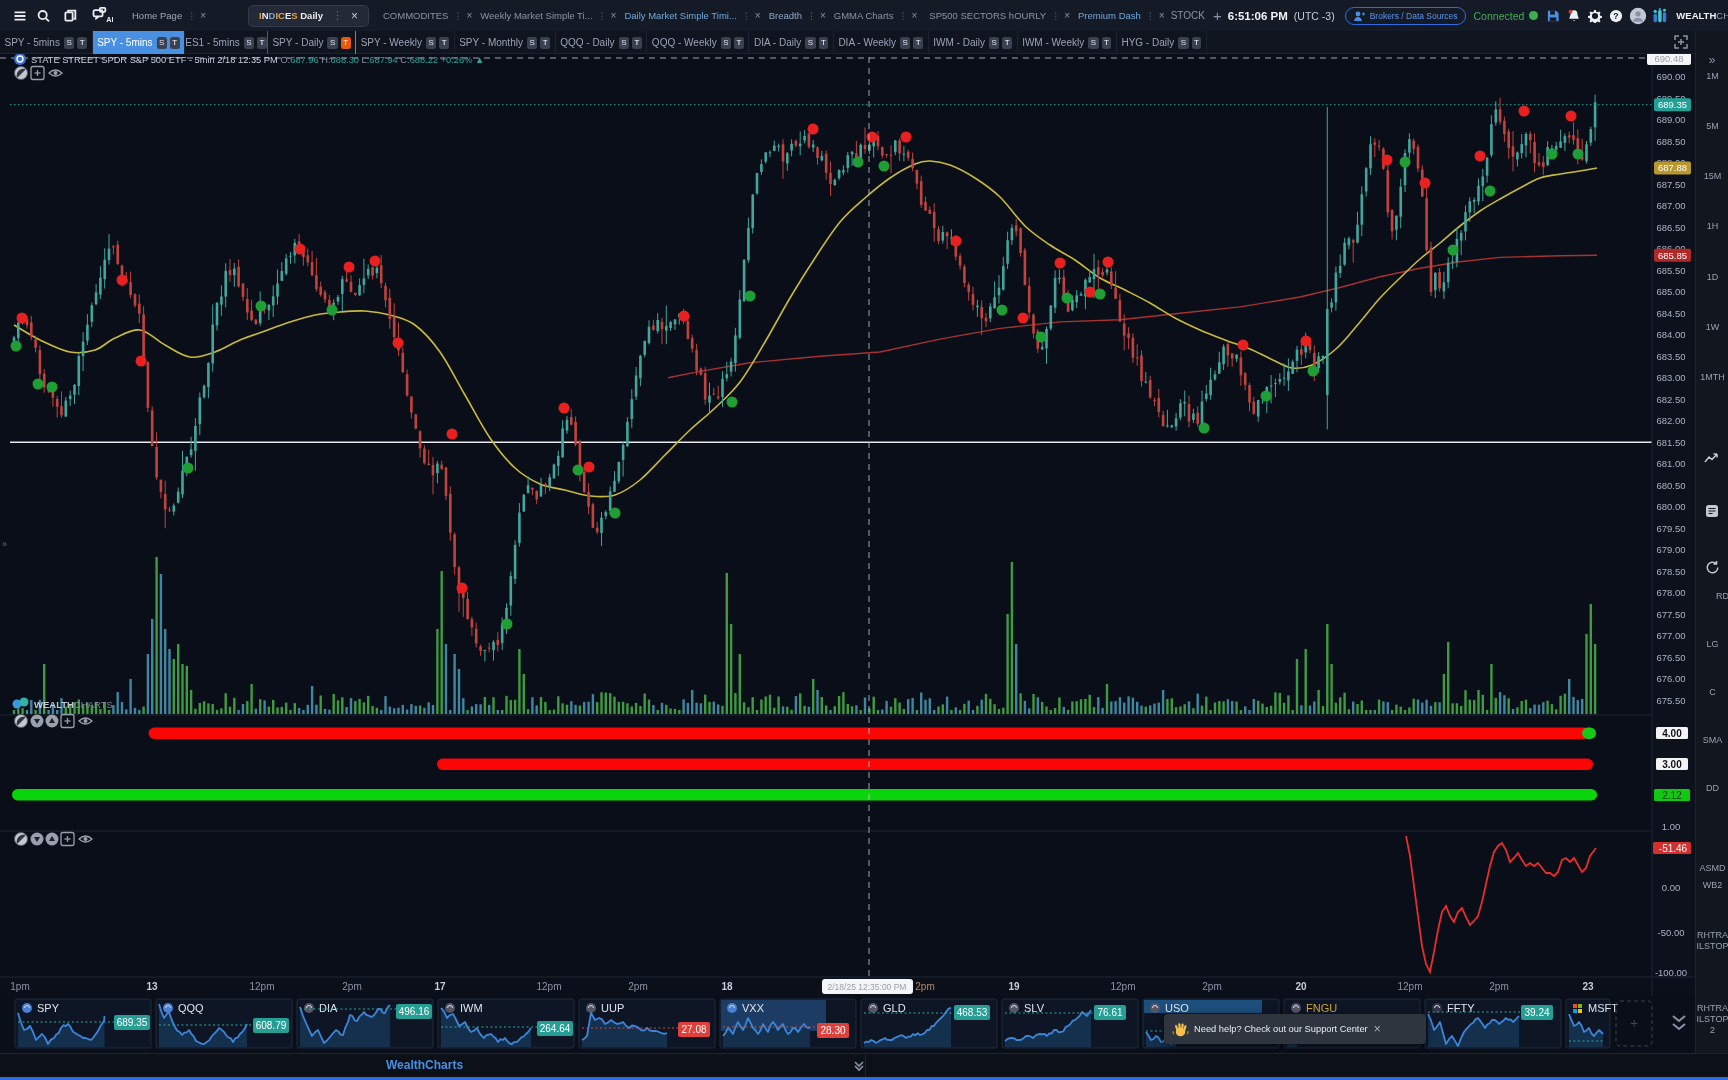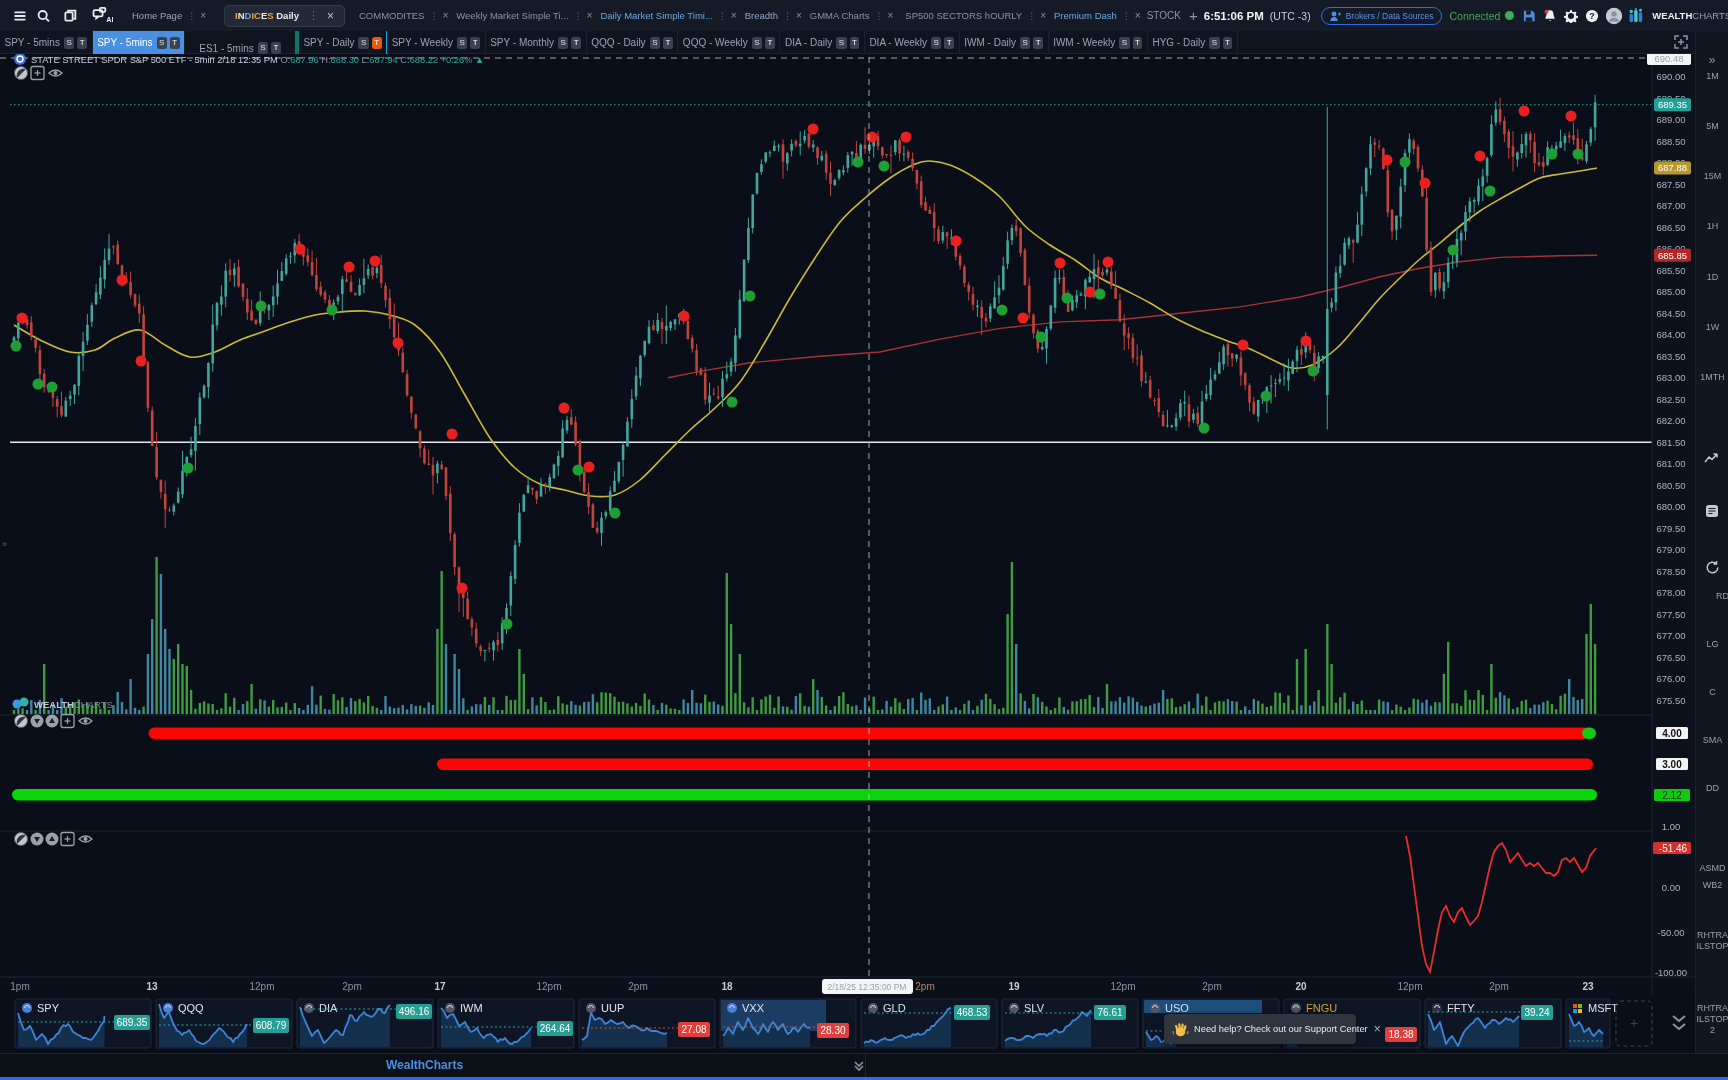--- a/index.html
+++ b/index.html
@@ -1414,26 +1414,26 @@
 <circle cx="36" cy="11" r="4.5"></circle>
           <path d="M39.5 14.5 l3.5 3.5"></path>
 <rect x="61" y="8" width="8" height="9" rx="1"></rect>
           <path d="M64 8 v-2 h8 v9 h-2"></path>
 <rect x="92" y="5.5" width="10" height="7" rx="1.5"></rect>
           <path d="M95 12.5 v2 l2.5 -2"></path>
           <rect x="99" y="3" width="6" height="4.5" rx="1"></rect>
 </g>
         <text x="106" y="19" font-size="8" font-weight="bold" fill="#e8eaf0" font-family="Liberation Sans">AI</text>
       </svg>
-      <div style="display:flex;align-items:center;padding:3px 4px;margin-right:0;white-space:nowrap">
+      <div style="display:flex;align-items:center;padding:3px 4px;margin-right:12px;white-space:nowrap">
         <span style="color:#a0a7b4;font-size:9.5px;white-space:nowrap">Home Page</span>
         <span style="color:#6b7280;font-size:9px;margin-left:5px">⋮</span>
         <span style="color:#8a93a6;font-size:10px;margin-left:4px">×</span>
       </div>
-      <div style="display:flex;align-items:center;background:#232936;border:1px solid #343b4a;border-radius:5px;padding:3px 10px;margin-right:10px;margin-left:14px">
+      <div style="display:flex;align-items:center;background:#232936;border:1px solid #343b4a;border-radius:5px;padding:3px 10px;margin-right:10px;margin-left:26px">
         <span style="font-weight:bold;font-size:9.5px"><span style="color:#e8a33d">I</span><span style="color:#e8eaf0">N</span><span style="color:#7aa0d4">D</span><span style="color:#e8a33d">IC</span><span style="color:#e8eaf0">E</span><span style="color:#e8a33d">S</span><span style="color:#e8eaf0"> Daily</span></span>
         <span style="color:#6b7280;font-size:11px;margin-left:9px">⋮</span>
         <span style="color:#c0c5ce;font-size:12px;margin-left:8px">×</span>
       </div>
       <div style="display:flex;align-items:center;padding:3px 4px;margin-right:0;white-space:nowrap">
         <span style="color:#8a93a6;font-size:9.5px;white-space:nowrap">COMMODITES</span>
         <span style="color:#6b7280;font-size:9px;margin-left:5px">⋮</span>
         <span style="color:#8a93a6;font-size:10px;margin-left:4px">×</span>
       </div>
       <div style="display:flex;align-items:center;padding:3px 4px;margin-right:0;white-space:nowrap">
@@ -1517,21 +1517,21 @@
       <div style="display:flex;align-items:center;justify-content:center;height:23px;padding:0 4.5px;border-right:1px solid #1c2230;white-space:nowrap">
         <span style="color:#9aa3b5;font-size:10px">SPY - 5mins</span>
         <span style="background:#3a4150;color:#dfe3ea;font-size:8px;padding:1px 2.5px;border-radius:2.5px;margin-left:4px;line-height:10px">S</span>
         <span style="background:#3a4150;color:#fff;font-size:8px;padding:1px 2.5px;border-radius:2.5px;margin-left:3px;line-height:10px">T</span>
       </div>
       <div style="display:flex;align-items:center;justify-content:center;background:#4a90e2;height:23px;padding:0 4.5px;border-right:1px solid #1c2230;white-space:nowrap">
         <span style="color:#fff;font-size:10px">SPY - 5mins</span>
         <span style="background:#3a4150;color:#dfe3ea;font-size:8px;padding:1px 2.5px;border-radius:2.5px;margin-left:4px;line-height:10px">S</span>
         <span style="background:#3a4150;color:#fff;font-size:8px;padding:1px 2.5px;border-radius:2.5px;margin-left:3px;line-height:10px">T</span>
       </div>
-      <div style="display:flex;align-items:flex-end;justify-content:center;height:23px;padding:0 14px;border-right:4px solid #0f766e;white-space:nowrap">
+      <div style="display:flex;align-items:center;justify-content:center;height:23px;padding:0 0;border-right:1px solid #0f766e;white-space:nowrap">
         <span style="color:#9aa3b5;font-size:10px">ES1 - 5mins</span>
         <span style="background:#3a4150;color:#dfe3ea;font-size:8px;padding:1px 2.5px;border-radius:2.5px;margin-left:4px;line-height:10px">S</span>
         <span style="background:#3a4150;color:#fff;font-size:8px;padding:1px 2.5px;border-radius:2.5px;margin-left:3px;line-height:10px">T</span>
       </div>
       <div style="display:flex;align-items:center;justify-content:flex-end;height:23px;padding:0 4.5px;border-right:1px solid #0ea5e9;white-space:nowrap">
         <span style="color:#9aa3b5;font-size:10px">SPY - Daily</span>
         <span style="background:#3a4150;color:#dfe3ea;font-size:8px;padding:1px 2.5px;border-radius:2.5px;margin-left:4px;line-height:10px">S</span>
         <span style="background:#e8590c;color:#fff;font-size:8px;padding:1px 2.5px;border-radius:2.5px;margin-left:3px;line-height:10px">T</span>
       </div>
       <div style="display:flex;align-items:center;justify-content:center;height:23px;padding:0 4.5px;border-right:1px solid #1c2230;white-space:nowrap">
@@ -1617,21 +1617,21 @@
     </div>
 <div style="position:absolute;left:0;top:1053px;width:1728px;height:24px;background:#0c1017;border-top:1px solid #1e2430;z-index:6;display:flex">
 <div style="width:866px;position:relative;border-right:1px solid #1e2430">
 <span style="position:absolute;left:386px;top:4px;color:#4a8fe3;font-size:12px;font-weight:bold">WealthCharts</span>
 <svg width="14" height="14" viewBox="0 0 14 14" style="position:absolute;left:852px;top:5px">
           <path d="M3 3 l4 4 4-4 M3 7 l4 4 4-4" stroke="#8a93a6" stroke-width="1.6" fill="none"></path>
         </svg>
 </div>
     </div>
 <div style="position:absolute;left:0;top:1077px;width:1728px;height:3px;background:#2e6be6;z-index:6"></div>
-<div style="position:absolute;left:1164px;top:1014px;width:192px;height:30px;background:#2f353f;border-radius:4px;box-shadow:0 2px 8px rgba(0,0,0,.5);z-index:9;display:flex;align-items:center">
+<div style="position:absolute;left:1164px;top:1014px;width:262px;height:30px;background:#2f353f;border-radius:4px;box-shadow:0 2px 8px rgba(0,0,0,.5);z-index:9;display:flex;align-items:center">
 <svg width="17" height="17" viewBox="0 0 20 20" style="margin-left:8px;flex:none">
         <g fill="#f6c14a">
           <ellipse cx="10" cy="13" rx="5.5" ry="5"></ellipse>
           <rect x="4.2" y="4.5" width="2.6" height="8" rx="1.3" transform="rotate(-18 5.5 8)"></rect>
           <rect x="7.6" y="2.6" width="2.6" height="9" rx="1.3" transform="rotate(-6 8.9 7)"></rect>
           <rect x="10.9" y="2.9" width="2.6" height="9" rx="1.3" transform="rotate(6 12.2 7)"></rect>
           <rect x="14" y="4.8" width="2.5" height="7.5" rx="1.2" transform="rotate(18 15.2 8)"></rect>
         </g>
         <path d="M2.2 15.5 q-1.5 -1.5 -1 -3.5 M17.8 15.5 q1.5 -1.5 1 -3.5" stroke="#f6c14a" stroke-width="1" fill="none"></path>
       </svg>

